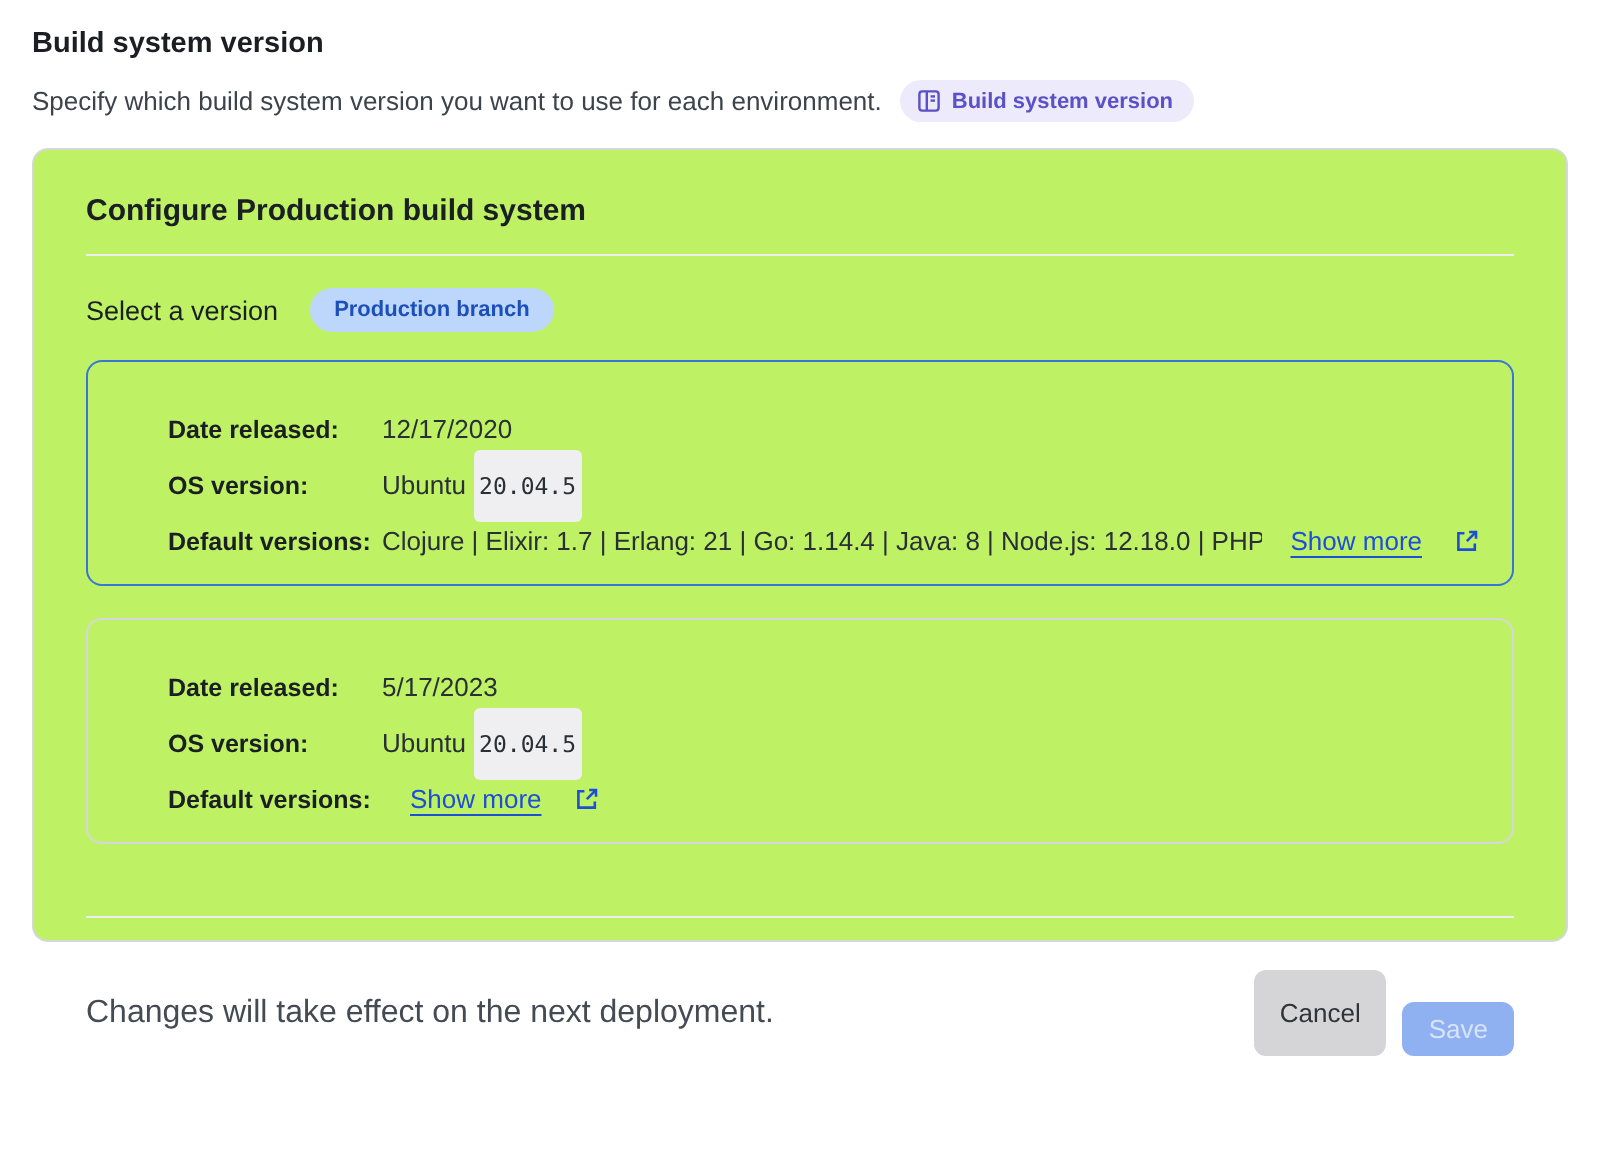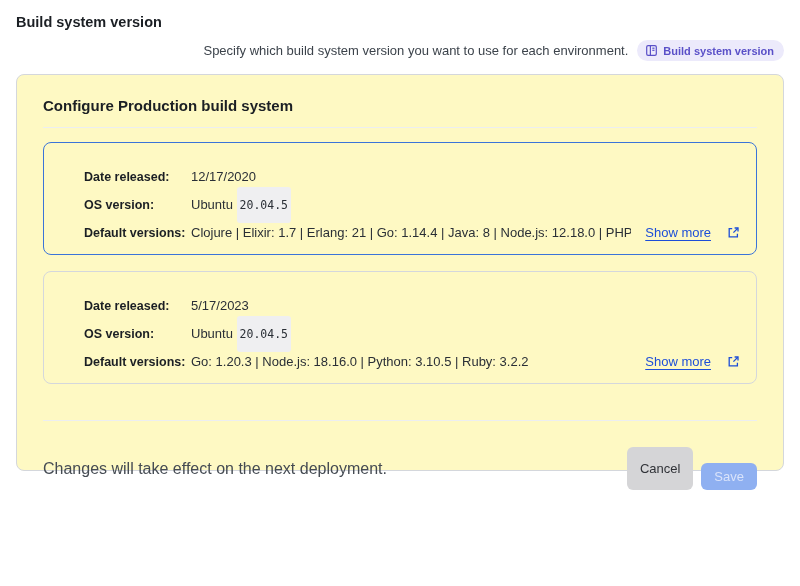--- a/index.html
+++ b/index.html
@@ -16,21 +16,20 @@
     font-size: 14.5px;
     font-weight: bold;
     color: #1b1f24;
     margin-bottom: 10px;
   }
   .subtitle-row {
     display: flex;
     align-items: center;
     gap: 9px;
     margin-bottom: 13px;
-    justify-content: flex-end;
   }
   .subtitle {
     font-size: 13px;
     color: #3c434b;
   }
   .doc-pill {
     display: inline-flex;
     align-items: center;
     gap: 5px;
     background: #eceafb;
@@ -41,21 +40,21 @@
     border-radius: 999px;
     cursor: pointer;
     white-space: nowrap;
   }
   .doc-pill svg { display: block; }
 
   
   .panel {
     border: 1px solid #d4d7dc;
     border-radius: 8px;
-    background: #fef9c3;
+    background: #bef264;
     height: 397px;
     padding: 22px 26px 24px 26px;
   }
   .panel-heading {
     font-size: 15px;
     font-weight: bold;
     color: #1b1f24;
     padding-bottom: 13px;
     border-bottom: 1px solid #eceef1;
   }
@@ -203,20 +202,24 @@
         <line x1="7.3" y1="6.3" x2="9.5" y2="6.3"></line>
       </svg>
     </span>
     <span>Build system version</span>
   </span>
 </div>
 
 <div class="panel">
   <div class="panel-heading">Configure Production build system</div>
 
+  <div class="select-row">
+    <span class="select-label">Select a version</span>
+    <span class="branch-pill">Production branch</span>
+  </div>
 
   <div class="version-card selected">
     <div class="detail-row">
       <span class="detail-label">Date released:</span>
       <span class="detail-value">12/17/2020</span>
     </div>
     <div class="detail-row">
       <span class="detail-label">OS version:</span>
       <span class="detail-value">
         <span>Ubuntu</span>
@@ -246,21 +249,20 @@
     </div>
     <div class="detail-row">
       <span class="detail-label">OS version:</span>
       <span class="detail-value">
         <span>Ubuntu</span>
         <span class="code-chip">20.04.5</span>
       </span>
     </div>
     <div class="detail-row defaults-row">
       <span class="detail-label">Default versions:</span>
-      <span class="detail-value">Go: 1.20.3 | Node.js: 18.16.0 | Python: 3.10.5 | Ruby: 3.2.2</span>
       <a class="show-more">
         <span class="sm-text">Show more</span>
         <span>
           <svg width="13" height="13" viewBox="0 0 13 13" fill="none" stroke="#1d4ed8" stroke-width="1.3">
             <path d="M5.2 2.6 H2.2 V10.8 H10.4 V7.8"></path>
             <path d="M7.6 2 H11 V5.4"></path>
             <line x1="6.4" y1="6.6" x2="10.8" y2="2.2"></line>
           </svg>
         </span>
       </a>

